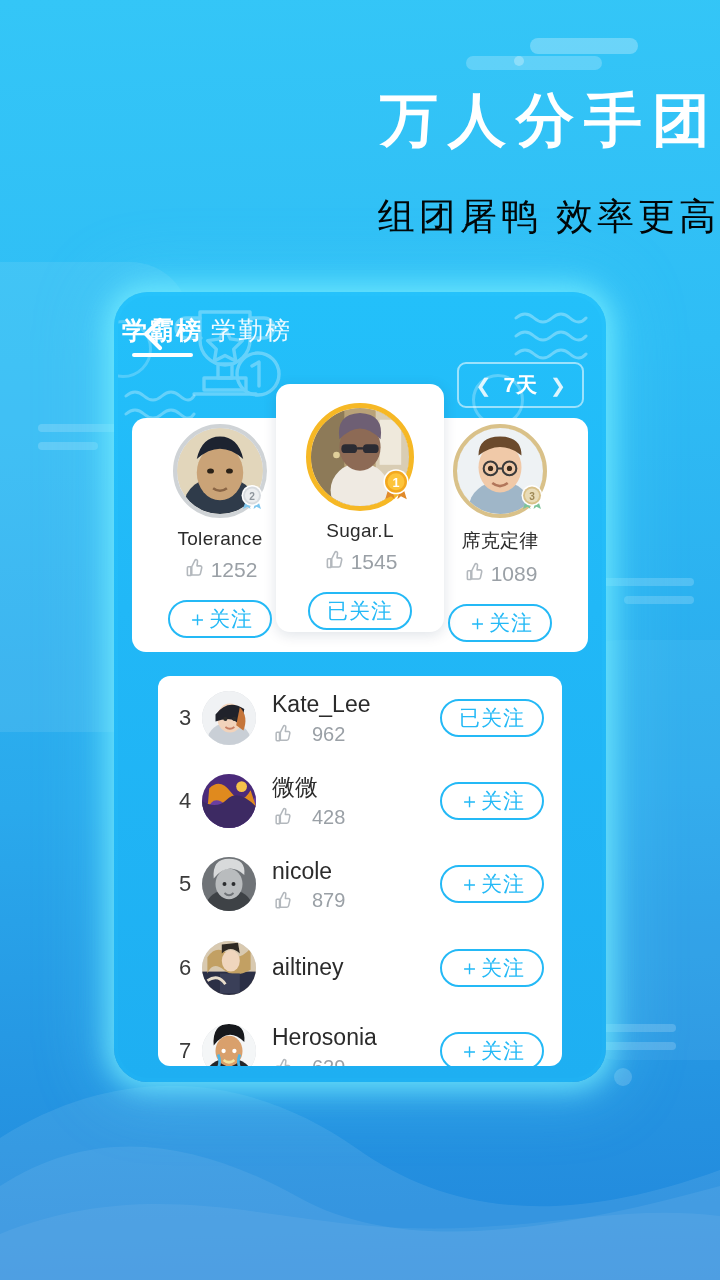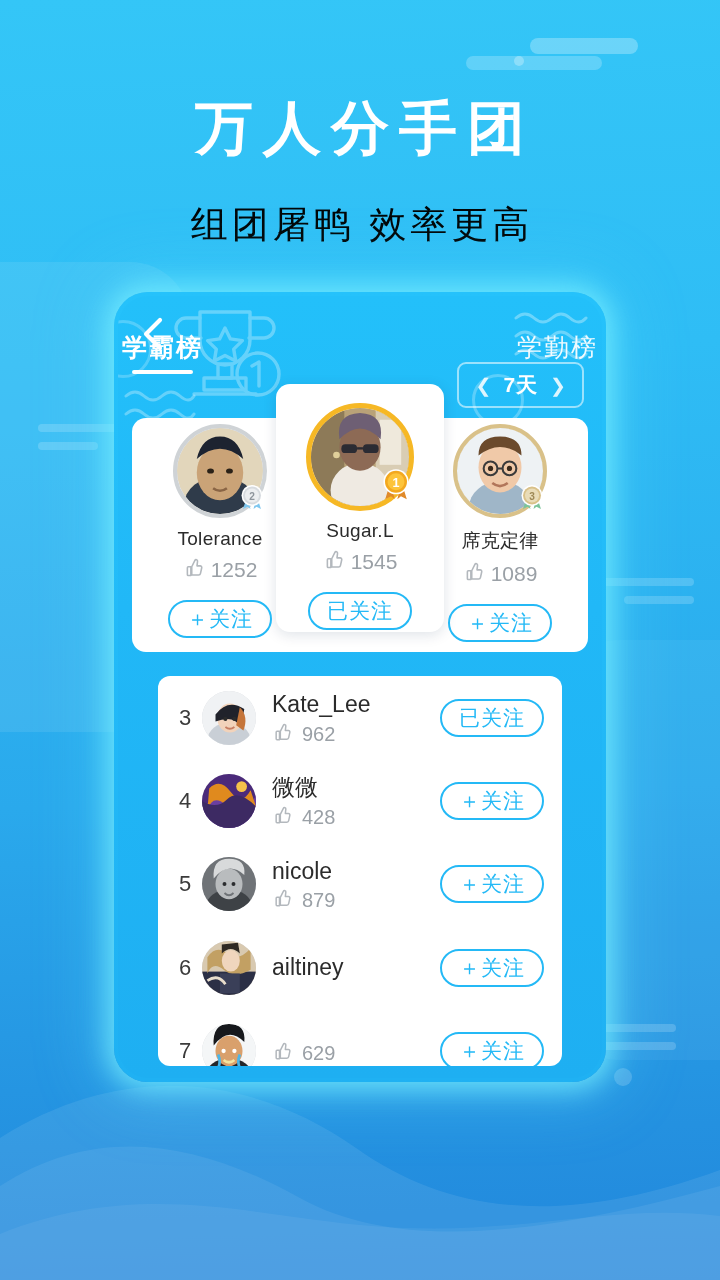--- a/index.html
+++ b/index.html
@@ -29,21 +29,21 @@
   .cloud {
     position:absolute; background:rgba(255,255,255,0.28); border-radius:20px;
   }
   .wave-bot {
     position:absolute; left:0; bottom:0; width:720px; height:260px;
   }
   .deco-lines { position:absolute; opacity:.33; }
   .deco-lines i { display:block; background:rgba(255,255,255,.55); border-radius:6px; height:8px; margin-bottom:10px; }
 
   
-  .hero { position:absolute; left:0; top:8px; width:720px; text-align:center; }
+  .hero { position:absolute; left:0; top:0; width:720px; text-align:right; }
   .hero-title {
     margin-top:88px; color:#ffffff; font-size:58px; font-weight:bold;
     letter-spacing:10px; text-indent:10px; line-height:1.1;
   }
   .hero-sub {
     margin-top:40px; color:#000000; font-size:37px; font-weight:400;
     letter-spacing:4px; text-indent:4px; opacity:.97;
   }
 
   
@@ -71,21 +71,21 @@
     position:absolute; left:-24px; top:24px; width:58px; height:58px;
     border:3px solid rgba(255,255,255,.22); border-radius:50%;
   }
 
   
   .back-btn { position:absolute; left:16px; top:16px; width:40px; height:44px; cursor:pointer; }
 
   
   .tabs {
     position:absolute; left:0; top:14px; width:100%;
-    display:flex; justify-content:space-between; gap:28px;margin-top:17px;
+    display:flex; justify-content:flex-start; 
   }
   .tab { color:#ffffff; font-size:25px; letter-spacing:2px; position:relative; padding:4px 4px 12px; cursor:pointer; }
   .tab.active { font-weight:bold; }
   .tab.active::after {
     content:""; position:absolute; left:14px; right:14px; bottom:2px;
     height:4px; background:#ffffff; border-radius:3px;
   }
   .tab.inactive { opacity:.93; font-weight:400; }
 
   
@@ -156,21 +156,21 @@
   }
   .row .rank {
     width:34px; text-align:center; font-size:22px; color:#3b3b3b; font-weight:500; flex:0 0 34px;
   }
   .row .r-avatar {
     width:54px; height:54px; border-radius:50%; overflow:hidden; flex:0 0 54px;
     background:#d5d8dc; margin-right:16px; position:relative;
   }
   .row .r-info { flex:1 1 auto; min-width:0; }
   .row .r-name { font-size:23px; color:#2b2b2b; font-weight:400; line-height:1.25; }
-  .row .r-likes { margin-top:4px; font-size:20px; color:#9aa0a6; display:flex; gap:10px; }
+  .row .r-likes { margin-top:4px; font-size:20px; color:#9aa0a6; display:flex; align-items:center; gap:20px; }
   .row .btn-follow { margin:0; flex:0 0 auto; }
 
   
   .av-art { position:absolute; inset:0; }
 </style>
 </head>
 <body>
 
 <div class="bg">
   <div class="bg-soft-rect"></div>
@@ -491,20 +491,21 @@
               <ellipse cx="30" cy="30" rx="15" ry="17" fill="#d9a06c"></ellipse>
               <path d="M13 24 q16 -22 34 -4 q2 -20 -17 -20 q-19 0 -17 24z" fill="#16181c"></path>
               <path d="M18 34 q4 10 -2 18" stroke="#4bb6e8" stroke-width="3" fill="none"></path>
               <path d="M42 34 q-4 10 2 18" stroke="#4bb6e8" stroke-width="3" fill="none"></path>
               <circle cx="24" cy="30" r="2.4" fill="#fff"></circle>
               <circle cx="36" cy="30" r="2.4" fill="#fff"></circle>
               <path d="M24 40 q6 5 12 0" stroke="#f2e4a0" stroke-width="3" fill="none"></path>
             </svg>
           </div>
           <div class="r-info">
+            <div class="r-name">Herosonia</div>
             <div class="r-likes">
               <svg width="20" height="20" viewBox="0 0 24 24">
                 <path d="M6 10 h3 v10 H6 a1 1 0 0 1 -1 -1 v-8 a1 1 0 0 1 1 -1z M10 10 l3.6 -7.2 a1.6 1.6 0 0 1 3 1 L16 9 h3.6 a1.8 1.8 0 0 1 1.8 2.2 l-1.4 6.4 A2.2 2.2 0 0 1 17.8 19.4 H10 Z" fill="none" stroke="#b3b8bd" stroke-width="1.8" stroke-linejoin="round"></path>
               </svg>
               <span>629</span>
             </div>
           </div>
           <div class="btn-follow">
             <span>＋关注</span>
           </div>

